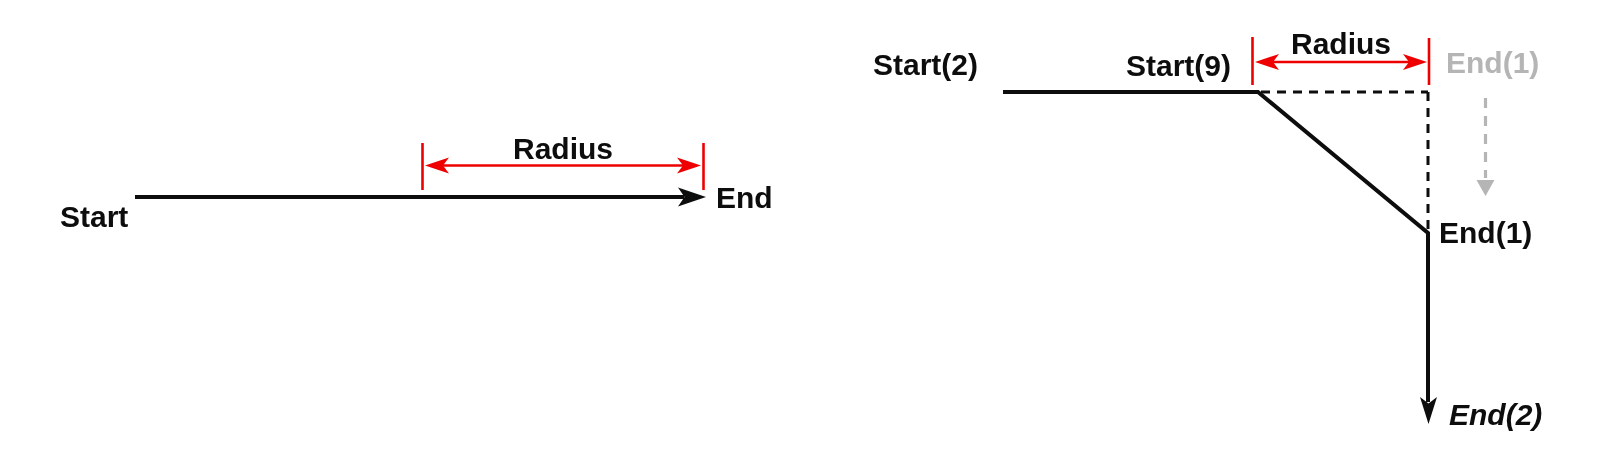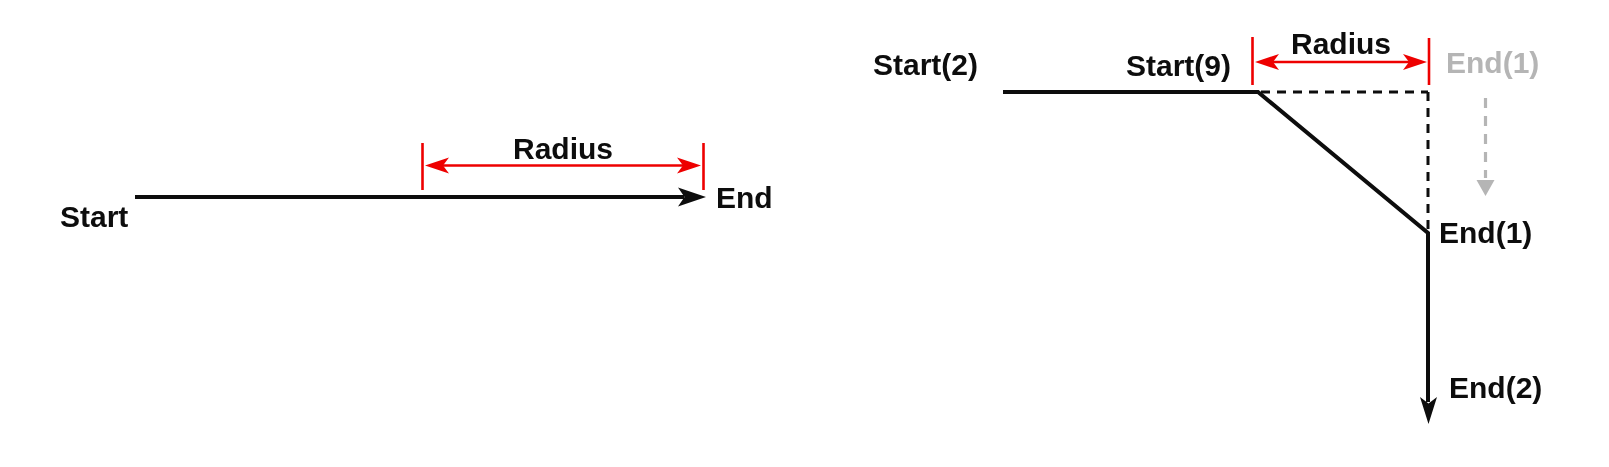--- a/index.html
+++ b/index.html
@@ -89,15 +89,15 @@
 
   <div class="lbl" style="left:60px; top:174px;margin-top:28px;">Start</div>
   <div class="lbl" style="left:716px; top:183px;text-align:center;">End</div>
   <div class="lbl centered" style="left:563px; top:134px;">Radius</div>
 
   <div class="lbl" style="left:873px; top:50px;">Start(2)</div>
   <div class="lbl" style="left:1126px; top:51px;">Start(9)</div>
   <div class="lbl centered" style="left:1341px; top:29px;">Radius</div>
   <div class="lbl ghost" style="left:1446px; top:48px;">End(1)</div>
   <div class="lbl" style="left:1439px; top:218px;">End(1)</div>
-  <div class="lbl" style="left:1449px; top:373px;">End(2)</div>
+  <div class="lbl" style="left:1449px; top:400px;font-style:italic;">End(2)</div>
 
 </div>
 
 </body></html>

